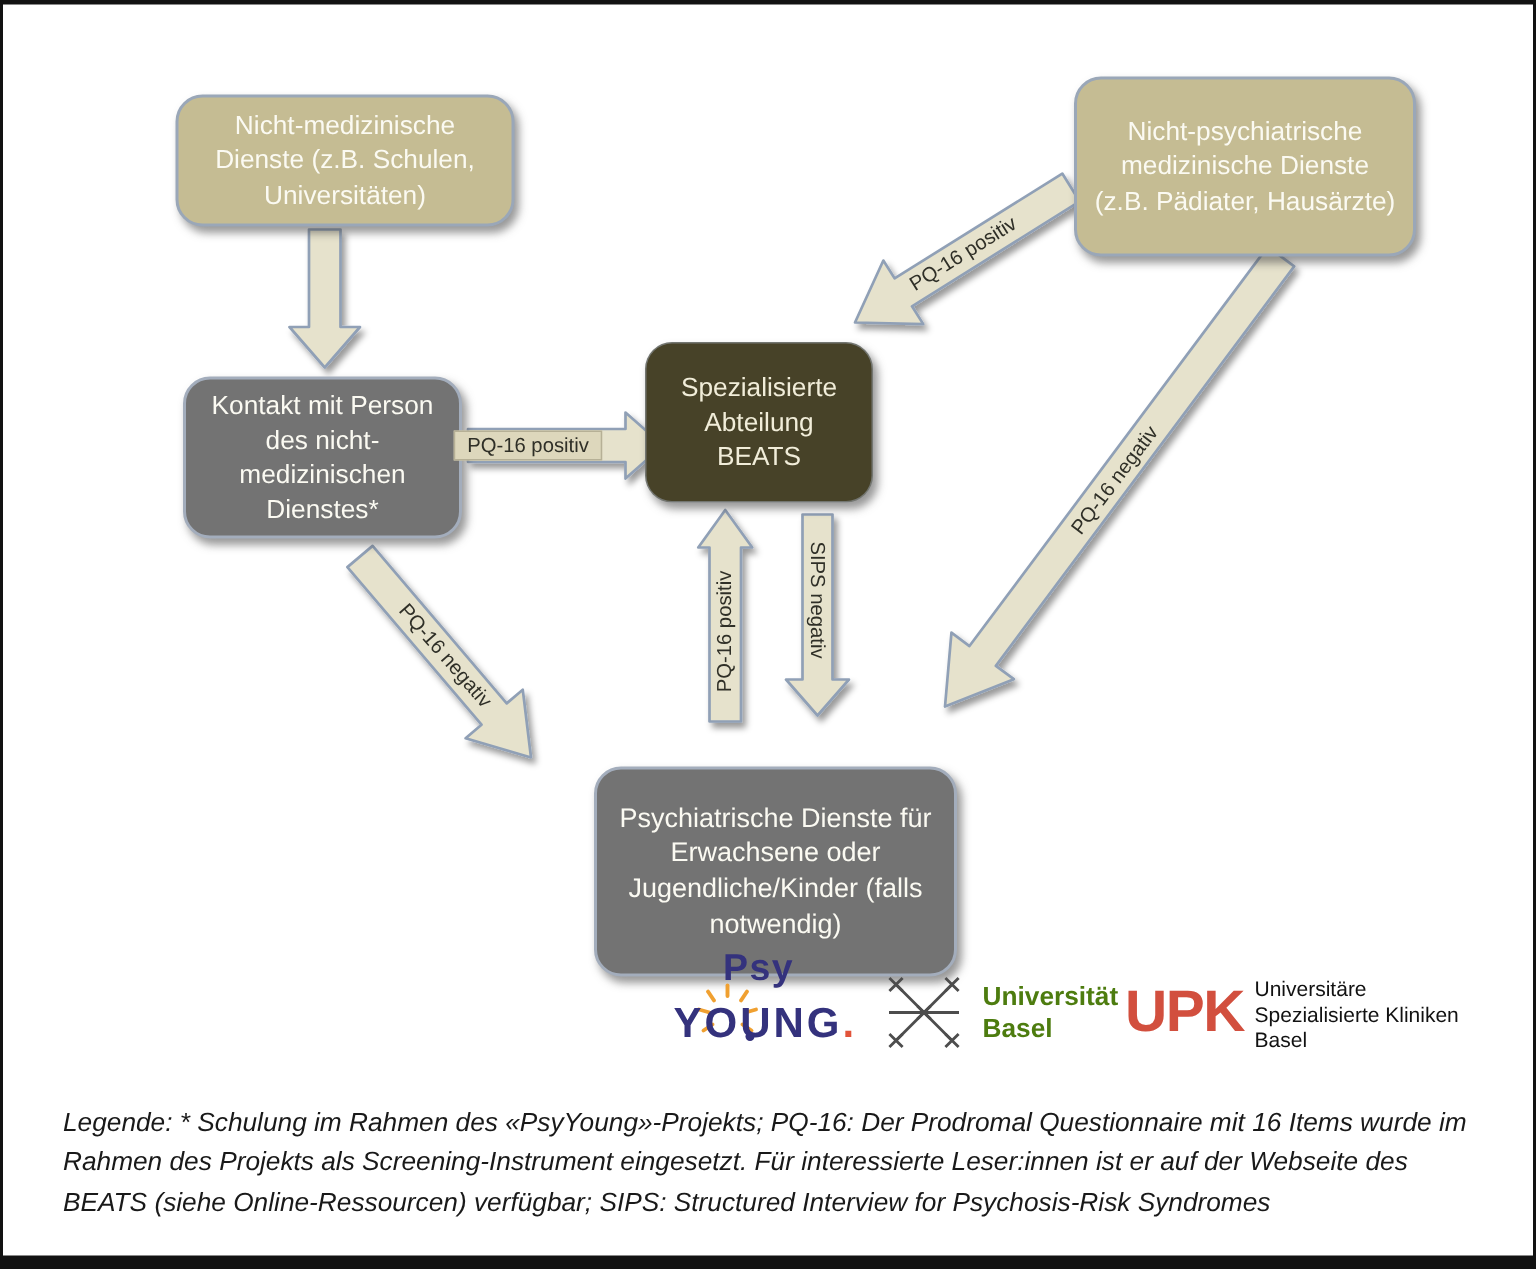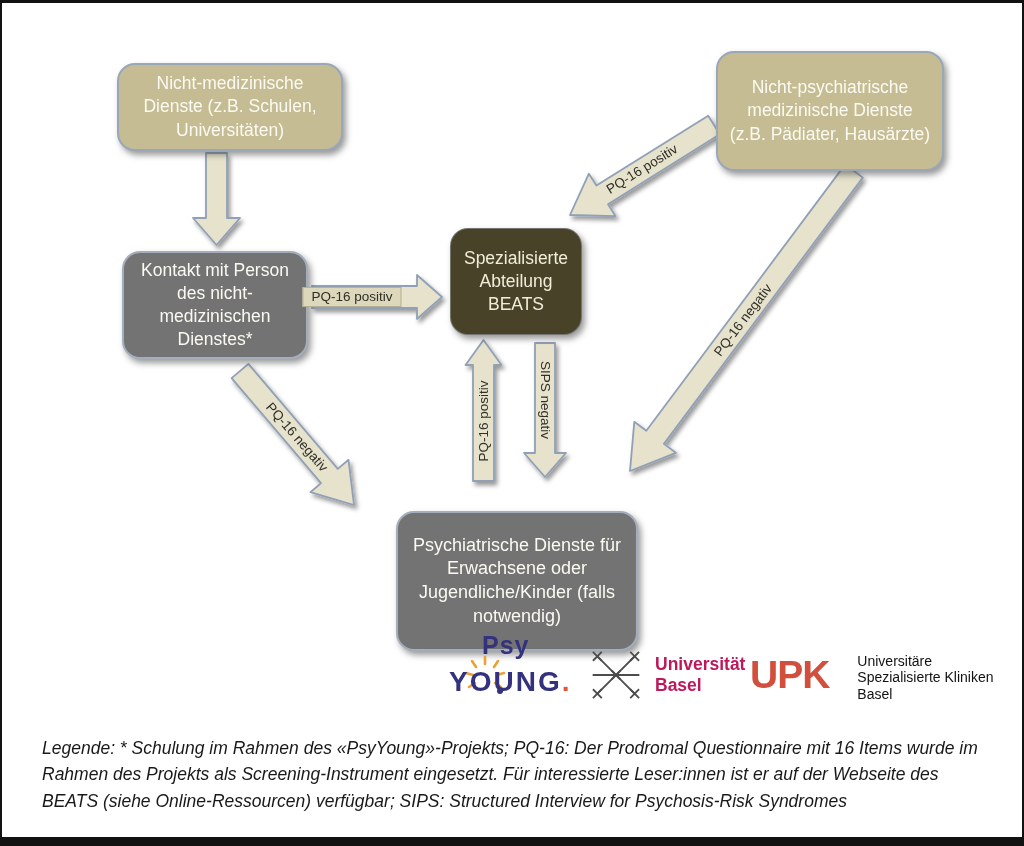--- a/index.html
+++ b/index.html
@@ -25,22 +25,22 @@
   }
   .chip { background:#ddd7bc; border:1px solid #b6b096; padding:1px 8px 2px; }
   
   #psyyoung { position:absolute; left:447px; top:628px; width:130px; height:96px; color:#34327d; }
   #psyyoung .psy { font-size:25px; font-weight:bold; letter-spacing:1px; margin-left:33px; }
   #psyyoung .young { font-size:28px; font-weight:bold; letter-spacing:2px; position:relative; margin-top:6px; }
   #psyyoung .period { color:#e2543a; }
   #psyyoung svg.rays { position:absolute; left:14px; top:24px; }
   #psyyoung .o-dot { position:absolute; left:48px; top:57px; width:6px; height:6px; border-radius:50%; background:#34327d; }
   #unibasel { position:absolute; left:586px; top:644px; display:flex; align-items:center; gap:11px; }
-  #unibasel .txt { font-size:17.5px; font-weight:600; color:#be185d; line-height:1.18; }
-  #upk { position:absolute; left:748px; top:644px; display:flex; align-items:flex-end; gap:28px; }
+  #unibasel .txt { font-size:17.5px; font-weight:600; color:#4d7c0f; line-height:1.18; }
+  #upk { position:absolute; left:748px; top:644px; display:flex; align-items:center; gap:7px; }
   #upk .abbr { font-size:39px; font-weight:bold; color:#d24f3e; letter-spacing:-1px; line-height:56px; }
   #upk .txt { font-size:14px; font-weight:500; color:#121212; line-height:1.2; padding-top:3px; }
   #legend {
     position:absolute; left:40px; top:732px; width:952px;
     font-style:italic; font-size:17.5px; line-height:1.5; color:#191919;
   }
 </style>
 </head>
 <body>
 
@@ -68,21 +68,21 @@
   </div>
 
   <div class="box tan" style="left:714px; top:48px; width:228px; height:120px;">
     <span>Nicht-psychiatrische medizinische Dienste (z.B. Pädiater, Hausärzte)</span>
   </div>
 
   <div class="box olive" style="left:120px; top:248px; width:186px; height:108px;">
     <span>Kontakt mit Person des nicht-medizinischen Dienstes*</span>
   </div>
 
-  <div class="box dark" style="left:448px; top:225px; width:132px; height:107px;">
+  <div class="box dark" style="left:428px; top:225px; width:152px; height:107px;">
     <span>Spezialisierte Abteilung BEATS</span>
   </div>
 
   <div class="box olive" style="left:394px; top:508px; width:242px; height:140px; font-size:18px;">
     <span>Psychiatrische Dienste für Erwachsene oder Jugendliche/Kinder (falls notwendig)</span>
   </div>
 
   <div class="alabel chip" style="left:350px; top:294px; transform:translate(-50%,-50%);">PQ-16 positiv</div>
 
   <div class="alabel" style="left:640px; top:166px; transform:translate(-50%,-50%) rotate(-32deg);">PQ-16 positiv</div>

